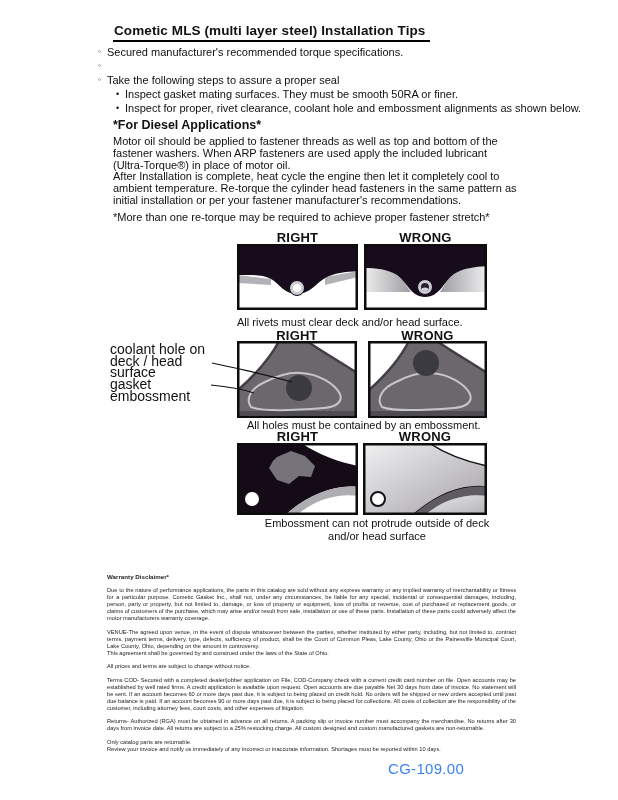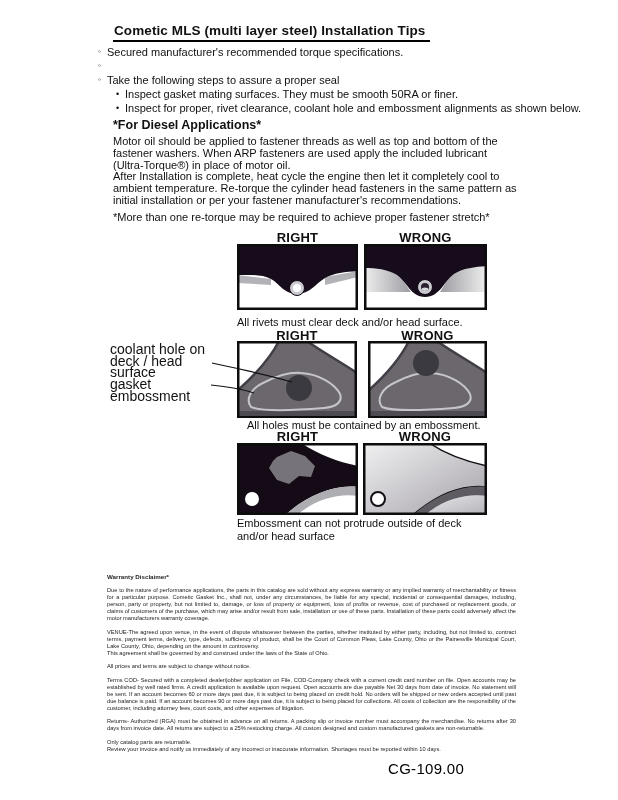--- a/index.html
+++ b/index.html
@@ -21,21 +21,21 @@
   .h2{left:113px;top:118px;font-size:12.5px;font-weight:bold;}
   .para{left:113px;width:404px;font-size:11px;line-height:12px;}
   .figlabel{font-size:13px;font-weight:bold;text-align:center;letter-spacing:.2px;}
   .caption{font-size:11px;line-height:13px;}
   .callout{font-size:14px;line-height:11.5px;text-align:left;}
   svg.panel{display:block;}
   .disc{left:107px;top:573px;width:409px;font-size:5.7px;line-height:7px;text-align:justify;color:#1c1c1c;}
   .disc .dh{font-size:6.2px;font-weight:bold;margin:0 0 7px 0;text-align:left;}
   .disc p{margin:0 0 6.5px 0;}
   .disc p.tight{margin:0;}
-  .pageno{left:388px;top:760px;font-size:15px;letter-spacing:.3px;color:#000000;}
+  .pageno{left:388px;top:760px;font-size:15px;letter-spacing:.3px;color:#3b82f6;}
 </style>
 </head>
 <body>
 
 <div class="page">
 
   <div class="abs title">Cometic MLS (multi layer steel) Installation Tips</div>
 
   <div class="abs tips">
     <div class="tip-row">
@@ -170,21 +170,21 @@
       </linearGradient>
     </defs>
     <rect x="0" y="0" width="124" height="72" fill="#ffffff"></rect>
     <path d="M124,53 C102,50 80,57 62,72 L124,72 Z" fill="url(#f3g2)"></path>
     <path d="M0,0 H66 C84,12 105,19 124,23 L124,44 C98,41 72,53 50,72 L0,72 Z" fill="url(#f3g)" stroke="#141016" stroke-width="1.5"></path>
     <path d="M124,44 C98,41 72,53 50,72 L62,72 C80,57 102,50 124,53 Z" fill="#5e5b63"></path>
     <circle cx="15" cy="56" r="7" fill="#ffffff" stroke="#141016" stroke-width="2"></circle>
     <rect x="1.25" y="1.25" width="121.5" height="69.5" fill="none" stroke="#0d0d0d" stroke-width="2.5"></rect>
   </svg>
 
-  <div class="abs caption" style="left:237px;top:517px;width:280px;">
+  <div class="abs caption" style="left:237px;top:517px;width:280px;text-align:center;">
     <div>Embossment can not protrude outside of deck</div>
     <div>and/or head surface</div>
   </div>
 
   <div class="abs disc">
     <p class="dh">Warranty Disclaimer*</p>
     <p>Due to the nature of performance applications, the parts in this catalog are sold without any express warranty or any implied warranty of merchantability or fitness for a particular purpose.  Cometic Gasket Inc., shall not, under any circumstances, be liable for any special, incidental or consequential damages, including, person, party or property, but not limited to, damage, or loss of property or equipment, loss of profits or revenue, cost of purchased or replacement goods, or claims of customers of the purchase, which may arise and/or result from sale, installation or use of these parts.  Installation of these parts could adversely affect the motor manufacturers warranty coverage.</p>
     <p class="tight">VENUE-The agreed upon venue, in the event of dispute whatsoever between the parties, whether instituted by either party, including, but not limited to, contract terms, payment terms, delivery, type, defects, sufficiency of product, shall be the Court of Common Pleas, Lake County, Ohio or the Painesville Municipal Court, Lake County, Ohio, depending on the amount in controversy.</p>
     <p>This agreement shall be governed by and construed under the laws of the State of Ohio.</p>
     <p>All prices and terms are subject to change without notice.</p>

